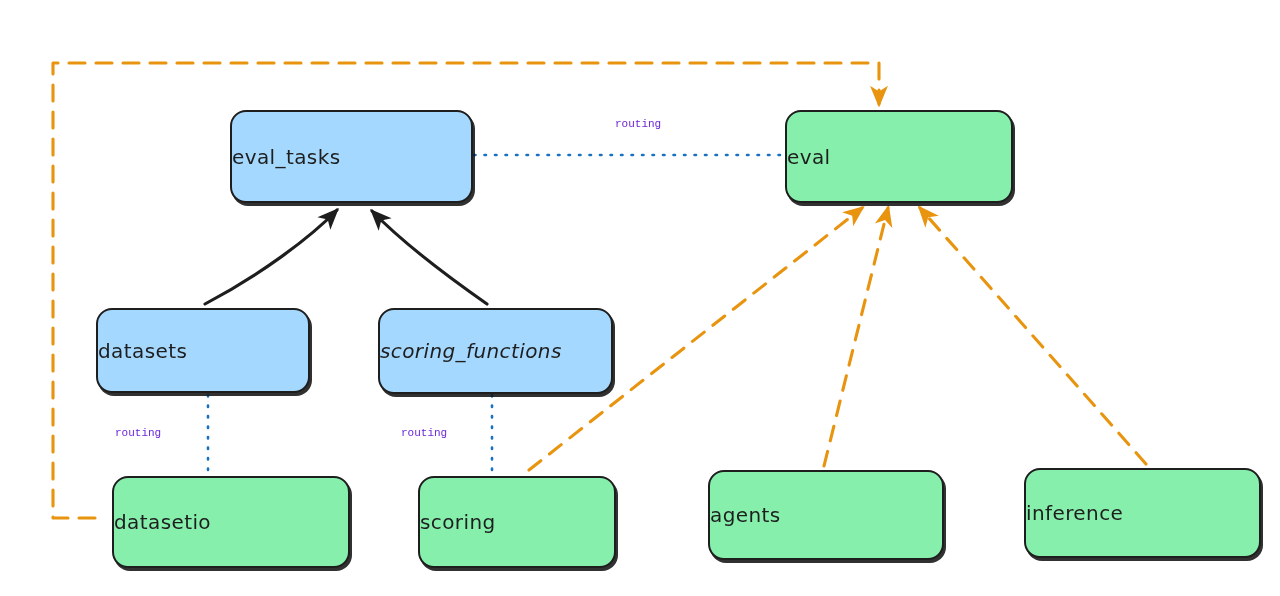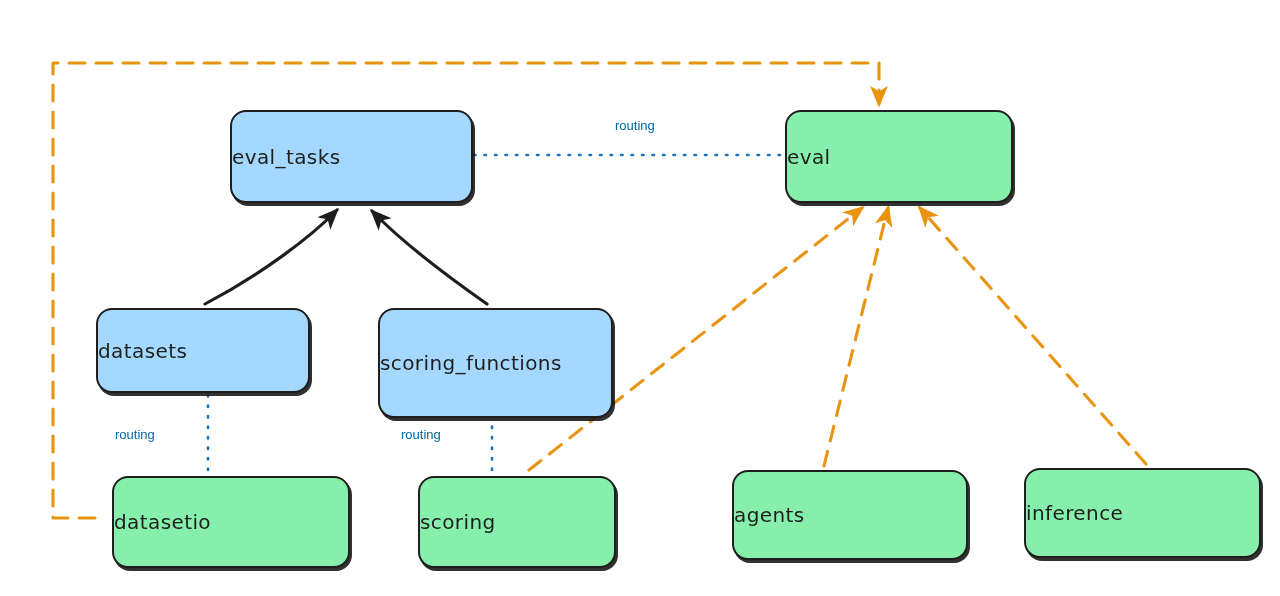--- a/index.html
+++ b/index.html
@@ -38,23 +38,23 @@
     font-size: 20px;
     color: #1e1e1e;
     letter-spacing: 0.4px;
     white-space: nowrap;
   }
   .node.blue { background: #a5d8ff; }
   .node.green { background: #86efac; }
 
   .edge-label {
     position: absolute;
-    font-family: Liberation Sans, sans-serif;
-    font-size: 13px;
-    color: #0369a1;
+    font-family: Liberation Mono, monospace;
+    font-size: 11px;
+    color: #6d28d9;
     white-space: nowrap;
     background: #ffffff;
     padding: 0 2px;
   }
 </style>
 </head>
 <body>
 
 <div id="canvas">
 
@@ -93,33 +93,33 @@
   </div>
 
   <div class="node green" style="left:785px; top:110px; width:228px; height:93px;">
     <span class="node-label">eval</span>
   </div>
 
   <div class="node blue" style="left:96px; top:308px; width:214px; height:85px;">
     <span class="node-label">datasets</span>
   </div>
 
-  <div class="node blue" style="left:378px; top:308px; width:235px; height:110px;">
+  <div class="node blue" style="left:378px; top:308px; width:235px; height:86px;font-style:italic;">
     <span class="node-label">scoring_functions</span>
   </div>
 
   <div class="node green" style="left:112px; top:476px; width:238px; height:92px;">
     <span class="node-label">datasetio</span>
   </div>
 
   <div class="node green" style="left:386px; top:476px; width:198px; height:92px;margin-left:32px;">
     <span class="node-label">scoring</span>
   </div>
 
-  <div class="node green" style="left:708px; top:470px; width:236px; height:90px;margin-left:24px;">
+  <div class="node green" style="left:708px; top:470px; width:236px; height:90px;">
     <span class="node-label">agents</span>
   </div>
 
   <div class="node green" style="left:1024px; top:468px; width:237px; height:90px;">
     <span class="node-label">inference</span>
   </div>
 
   <div class="edge-label" style="left:613px; top:118px;">routing</div>
 
   <div class="edge-label" style="left:113px; top:427px;">routing</div>

